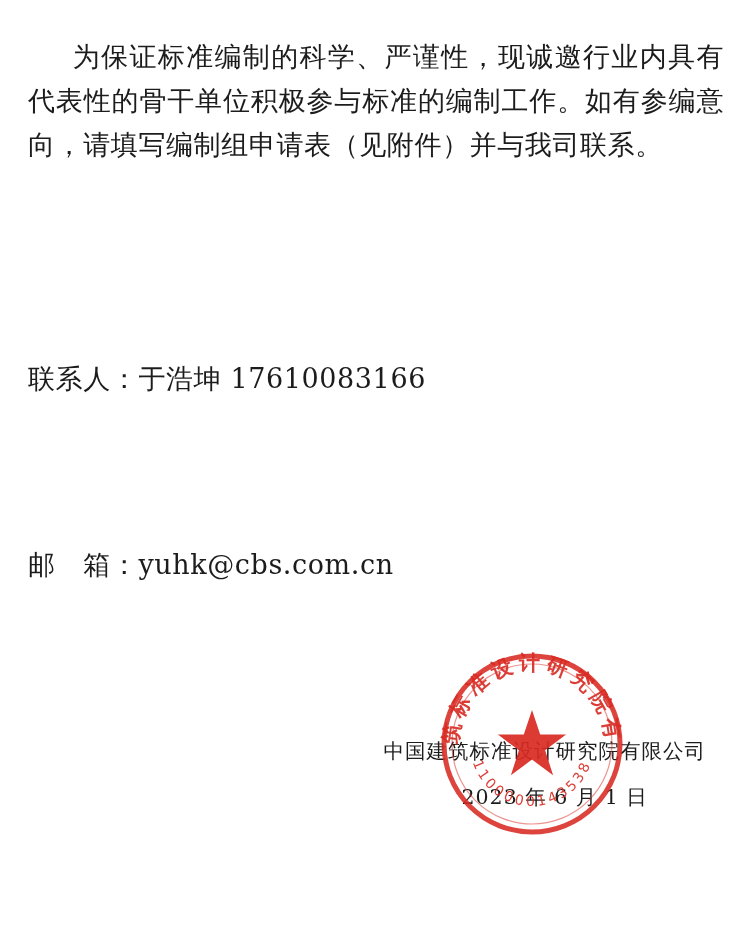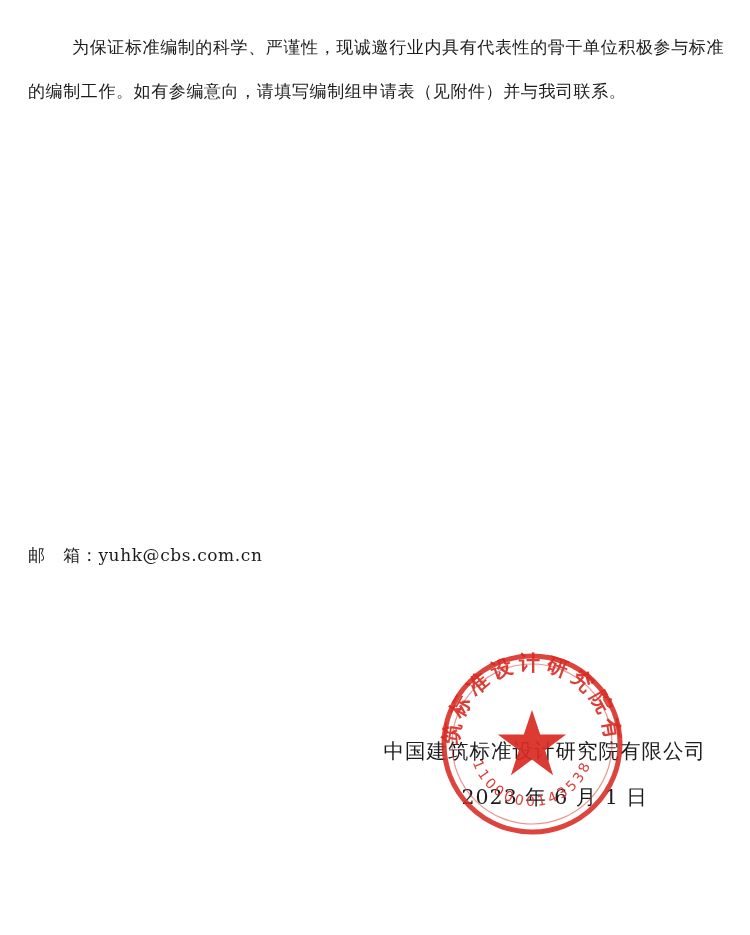--- a/index.html
+++ b/index.html
@@ -17,21 +17,21 @@
   }
   .page {
     position: absolute;
     inset: 0;
     padding: 0;
   }
   .body-text {
     position: absolute;
     left: 28px;
     right: 26px;
-    font-size: 17px;
+    font-size: 27px;
     line-height: 44px;
     letter-spacing: 0.6px;
     color: #1c1c1c;
     text-align: justify;
     text-justify: inter-ideograph;
   }
   .para-1 { top: 8px; }
   .para-1 .indent { display: inline-block; width: 44px; }
   .para-2 { top: 182px; }
   .para-3 { top: 330px; }
@@ -65,20 +65,21 @@
   .seal svg { display: block; }
 </style>
 </head>
 <body>
 
 <div class="page">
 
   <p class="body-text para-1"><span class="indent"></span><span>为保证标准编制的科学、严谨性，现诚邀行业内具有代表性的骨干单位积极参与标准的编制工作。如有参编意向，请填写编制组申请表（见附件）并与我司联系。</span></p>
 
 
+  <p class="body-text para-3">联系人：于浩坤 17610083166</p>
 
   <p class="body-text para-4">邮　箱：yuhk@cbs.com.cn</p>
 
   <div class="sign-block">
     <div class="sign-company">中国建筑标准设计研究院有限公司</div>
     <div class="sign-date">2023 年 6 月 1 日</div>
   </div>
 
   <div class="seal">
     <svg width="192" height="192" viewBox="0 0 192 192" xmlns="http://www.w3.org/2000/svg">

